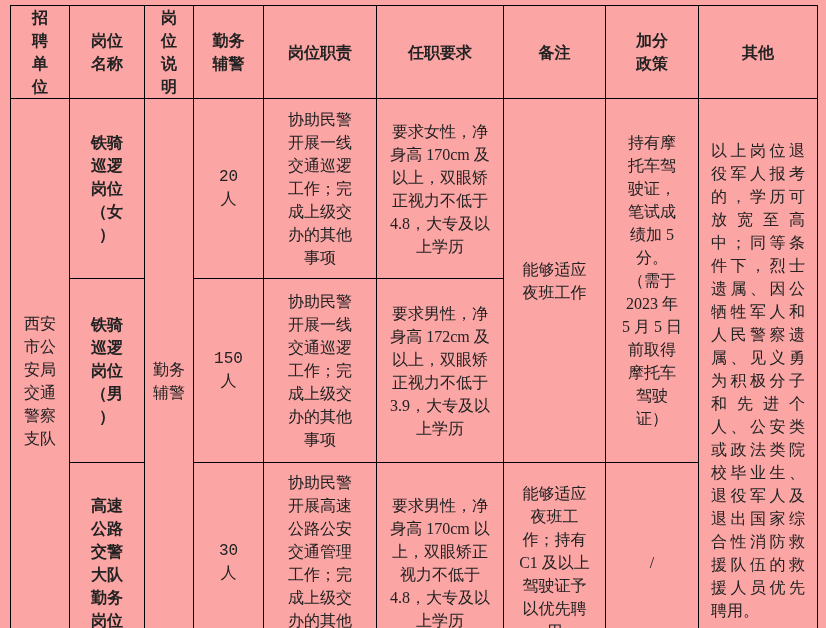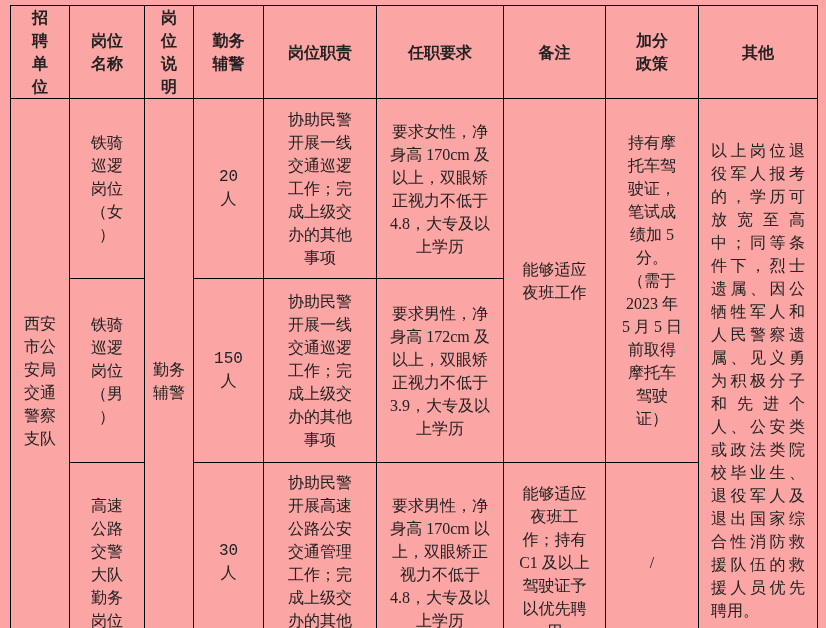--- a/index.html
+++ b/index.html
@@ -34,21 +34,21 @@
   .recruit th {
     font-weight: bold;
     padding: 0 14px;
   }
   .recruit th.h-bonus { padding: 0 26px; text-align: center; }
   tr.h-header { height: 51px; }
   tr.r1 { height: 180px; }
   tr.r2 { height: 184px; }
   tr.r3 { height: 200px; }
   td.c-unit  { padding: 2px 9px; }
-  td.c-pos   { padding: 2px 16px; }
+  td.c-pos   { padding: 2px 16px; font-weight: bold; }
   td.c-cat   { padding: 2px 6px; }
   td.c-count { padding: 2px 14px; font-family: Liberation Mono, monospace; }
   td.c-duty  { padding: 3px 18px; }
   td.c-req   { padding: 2px 8px; }
   td.c-note  { padding: 16px 12px; }
   td.c-bonus { padding: 20px 15px; }
   td.c-other {
     padding: 2px 12px;
     text-align: justify;
     text-align-last: left;

